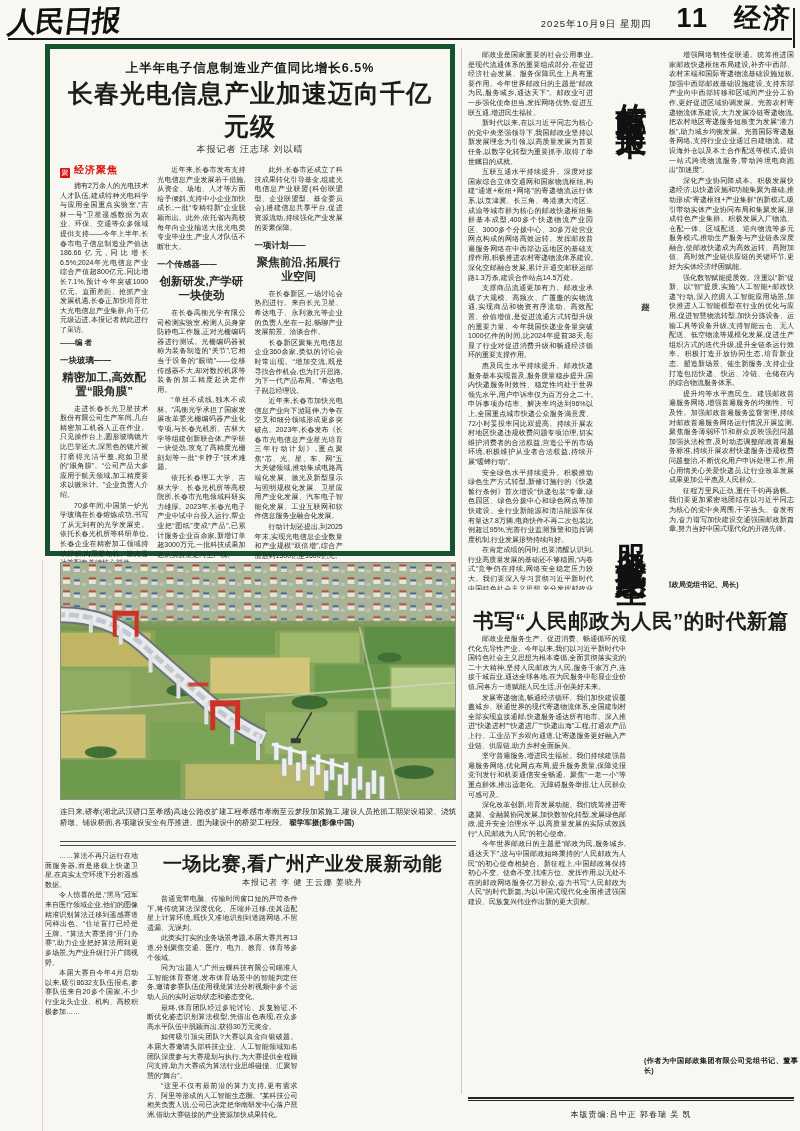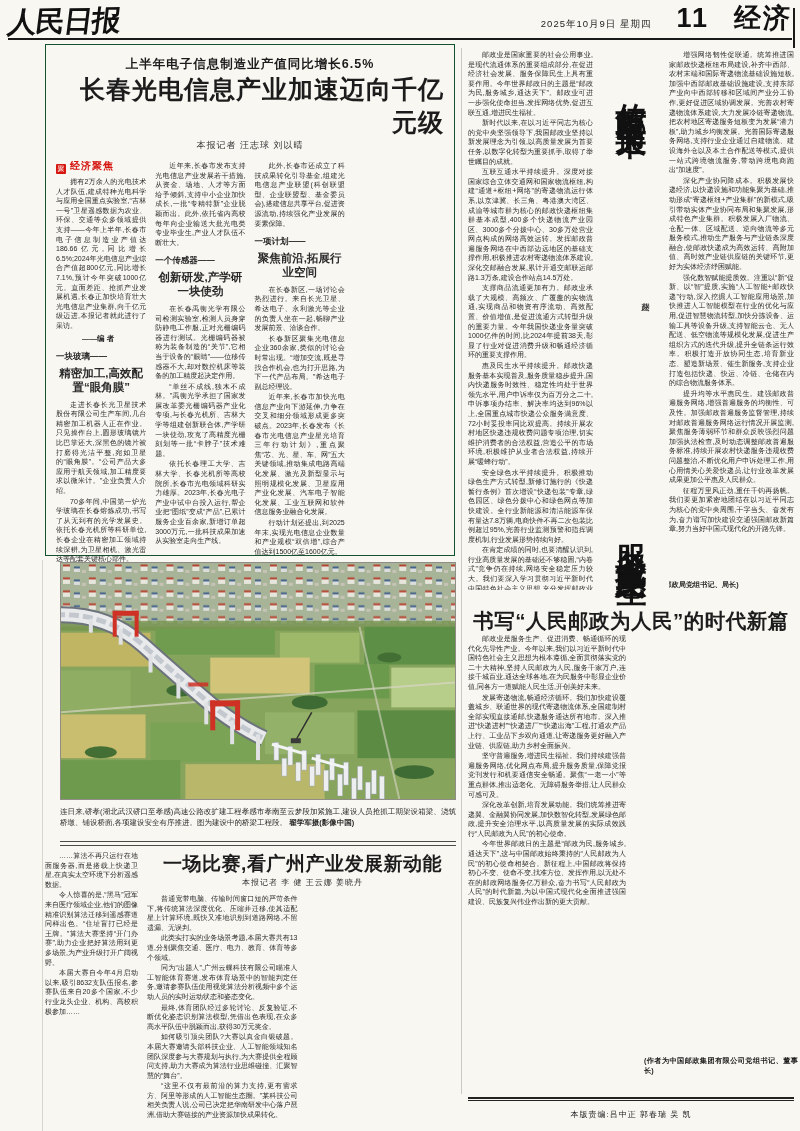--- a/index.html
+++ b/index.html
@@ -20,30 +20,30 @@
   
   .vrule{position:absolute;left:461px;top:48px;width:1px;height:1046px;background:#ccc9c1;}
   .page-edge{position:absolute;left:42px;top:560px;width:1px;height:571px;background:#d8d5cd;}
 
   
   .bodytext{font-size:7px;line-height:9.6px;text-align:justify;color:#2a2a2a;}
   .para{margin:0 0 1px 0;text-indent:14px;}
 
   
   .feature{position:absolute;left:45px;top:44px;width:410px;height:512px;box-sizing:border-box;
-           border:1px solid #14532d;padding:7px 10px 8px;background:#f8f7f2;}
+           border:5px solid #14532d;padding:7px 10px 8px;background:#f8f7f2;}
   .feature-kicker{text-align:center;font-weight:bold;font-size:12.5px;letter-spacing:1px;margin-top:4px;}
   .feature-headline{text-align:center;font-weight:900;font-size:25px;letter-spacing:1px;margin:7px 0 5px;}
   .feature-byline{text-align:center;font-size:9px;color:#333;margin-bottom:9px;letter-spacing:1px;}
   .feature-body{columns:4;column-gap:9px;height:403px;column-fill:auto;overflow:hidden;}
   .badge-line{margin:0 0 3px 0;}
   .badge-icon{display:inline-block;width:10px;height:10px;background:#d6150f;color:#fff;
               font-size:7px;line-height:10px;text-align:center;vertical-align:-2px;margin-right:2px;border-radius:1px;}
   .badge-label{color:#d6150f;font-weight:bold;font-size:10px;letter-spacing:1px;}
-  .editor-note{text-align:center;font-size:7.5px;font-weight:bold;margin:3px 6px 6px 0;}
+  .editor-note{text-align:left;font-size:7.5px;font-weight:bold;margin:3px 6px 6px 0;}
   .sec-kicker{font-weight:bold;font-size:8.5px;margin:9px 0 4px;break-after:avoid;}
   .sec-title{font-weight:900;font-size:11.5px;line-height:14px;margin:0 0 6px;break-after:avoid;text-align:center;}
 
   
   .essay{position:absolute;left:468px;top:50px;width:326px;height:540px;
          display:grid;grid-template-columns:1fr 58px 1fr;column-gap:9px;}
   .essay-col{overflow:hidden;position:relative;}
   .vhead{position:relative;display:flex;flex-direction:column;align-items:center;
          justify-content:space-between;padding:28px 0 34px;box-sizing:border-box;}
   .vphrase{writing-mode:vertical-rl;font-weight:900;font-size:31px;line-height:1;
@@ -95,21 +95,21 @@
       <span class="mast-pagenum">11</span>
       <span class="mast-section">经济</span>
     </div>
   </header>
   <div class="corner-tick"></div>
   <div class="vrule"></div>
   <div class="page-edge"></div>
 
   <section class="feature">
     <div class="feature-kicker">上半年电子信息制造业产值同比增长6.5%</div>
-    <h1 class="feature-headline" style="margin:0;text-align:right;">长春光电信息产业加速迈向千亿元级</h1>
+    <h1 class="feature-headline" style="margin:0;">长春光电信息产业加速迈向千亿元级</h1>
     <div class="feature-byline">本报记者 汪志球 刘以晴</div>
     <div class="feature-body bodytext">
       <div class="badge-line">
         <span class="badge-icon">聚</span>
         <span class="badge-label">经济聚焦</span>
       </div>
       <p class="para">拥有2万余人的光电技术人才队伍,建成特种光电科学与应用全国重点实验室,“吉林一号”卫星遥感数据为农业、环保、交通等众多领域提供支持——今年上半年,长春市电子信息制造业产值达186.66亿元,同比增长6.5%;2024年光电信息产业综合产值超800亿元,同比增长7.1%,预计今年突破1000亿元。直面差距、抢抓产业发展机遇,长春正加快培育壮大光电信息产业集群,向千亿元级迈进,本报记者就此进行了采访。</p>
       <p class="editor-note">——编  者</p>
 
       <div class="sec-kicker">一块玻璃——</div>

